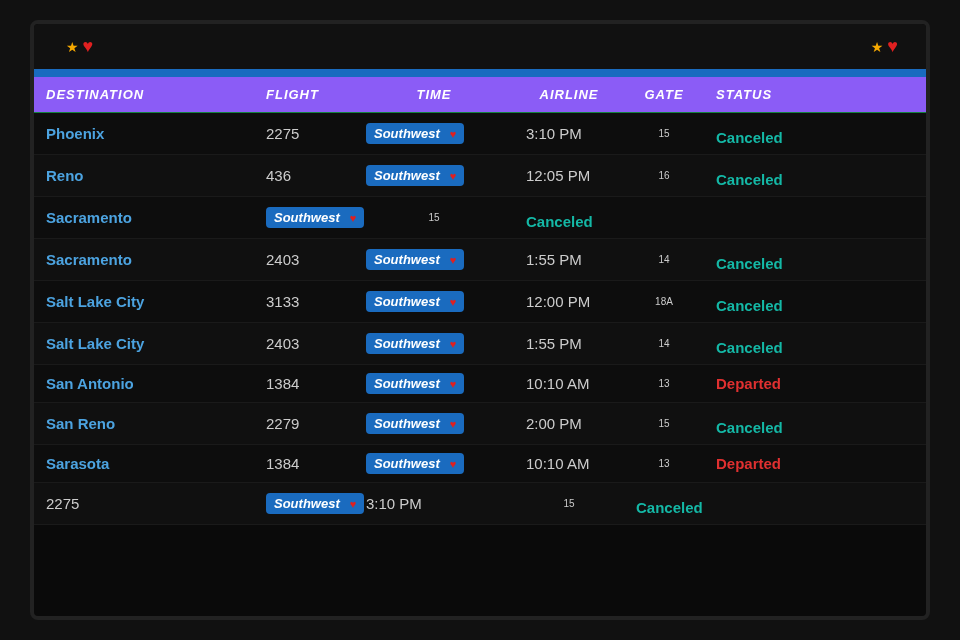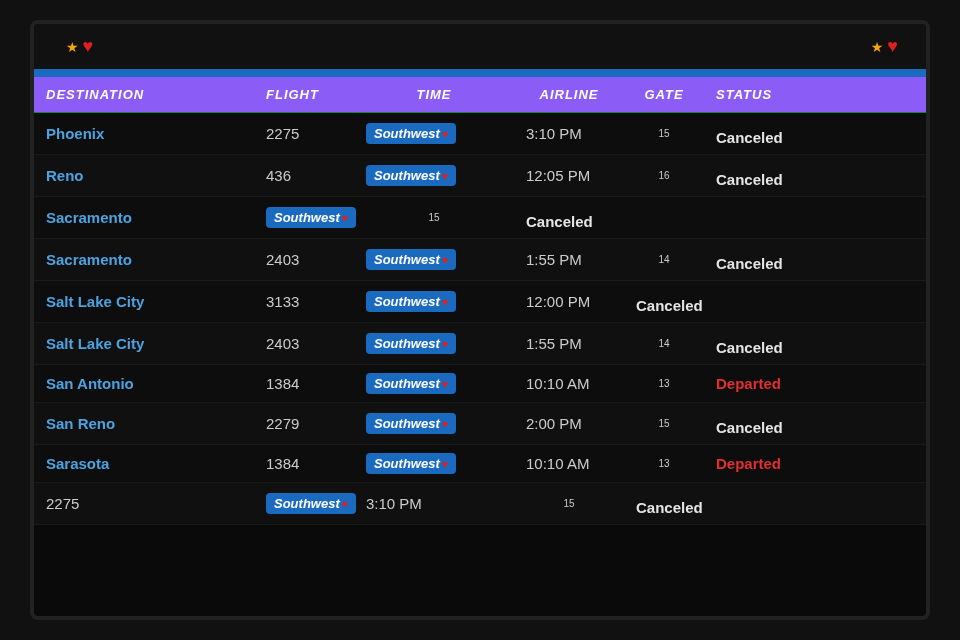--- a/index.html
+++ b/index.html
@@ -108,21 +108,21 @@
     .cell-airline {
       display: flex;
       align-items: center;
     }
     .airline-badge {
       background: #1a6bbf;
       border-radius: 4px;
       padding: 3px 8px;
       display: flex;
       align-items: center;
-      gap: 2px;
+      gap: 10px;
     }
     .airline-badge-text {
       color: #fff;
       font-size: 13px;
       font-weight: bold;
       font-style: italic;
     }
     .airline-badge-heart {
       color: #e02020;
       font-size: 11px;
@@ -133,21 +133,21 @@
     }
     .cell-gate {
       color: #ccc;
       font-size: 10px;
       text-align: center;
     }
     .cell-status {
       font-size: 15px;
       font-weight: 700;
     }
-    .status-canceled { color: #e5e5e5; margin-top: 8px; }
+    .status-canceled { color: #14b8a6; margin-top: 8px; }
     .status-departed { color: #e03030; }
   </style>
 </head>
 <body>
 
 <div class="board-outer">
 
   <div class="board-header">
     <div class="southwest-logo">
       <span class="sw-text"></span>
@@ -226,20 +226,21 @@
       <div class="flight-row">
       <div class="cell cell-destination">Salt Lake City</div>
       <div class="cell cell-flight">3133</div>
       <div class="cell cell-airline">
         <div class="airline-badge">
           <span class="airline-badge-text">Southwest</span>
           <span class="airline-badge-heart">♥</span>
         </div>
       </div>
       <div class="cell cell-time">12:00 PM</div>
+      <div class="cell cell-gate">18A</div>
       <div class="cell cell-status status-canceled">Canceled</div>
     </div>
       <div class="flight-row">
       <div class="cell cell-destination">Salt Lake City</div>
       <div class="cell cell-flight">2403</div>
       <div class="cell cell-airline">
         <div class="airline-badge">
           <span class="airline-badge-text">Southwest</span>
           <span class="airline-badge-heart">♥</span>
         </div>

